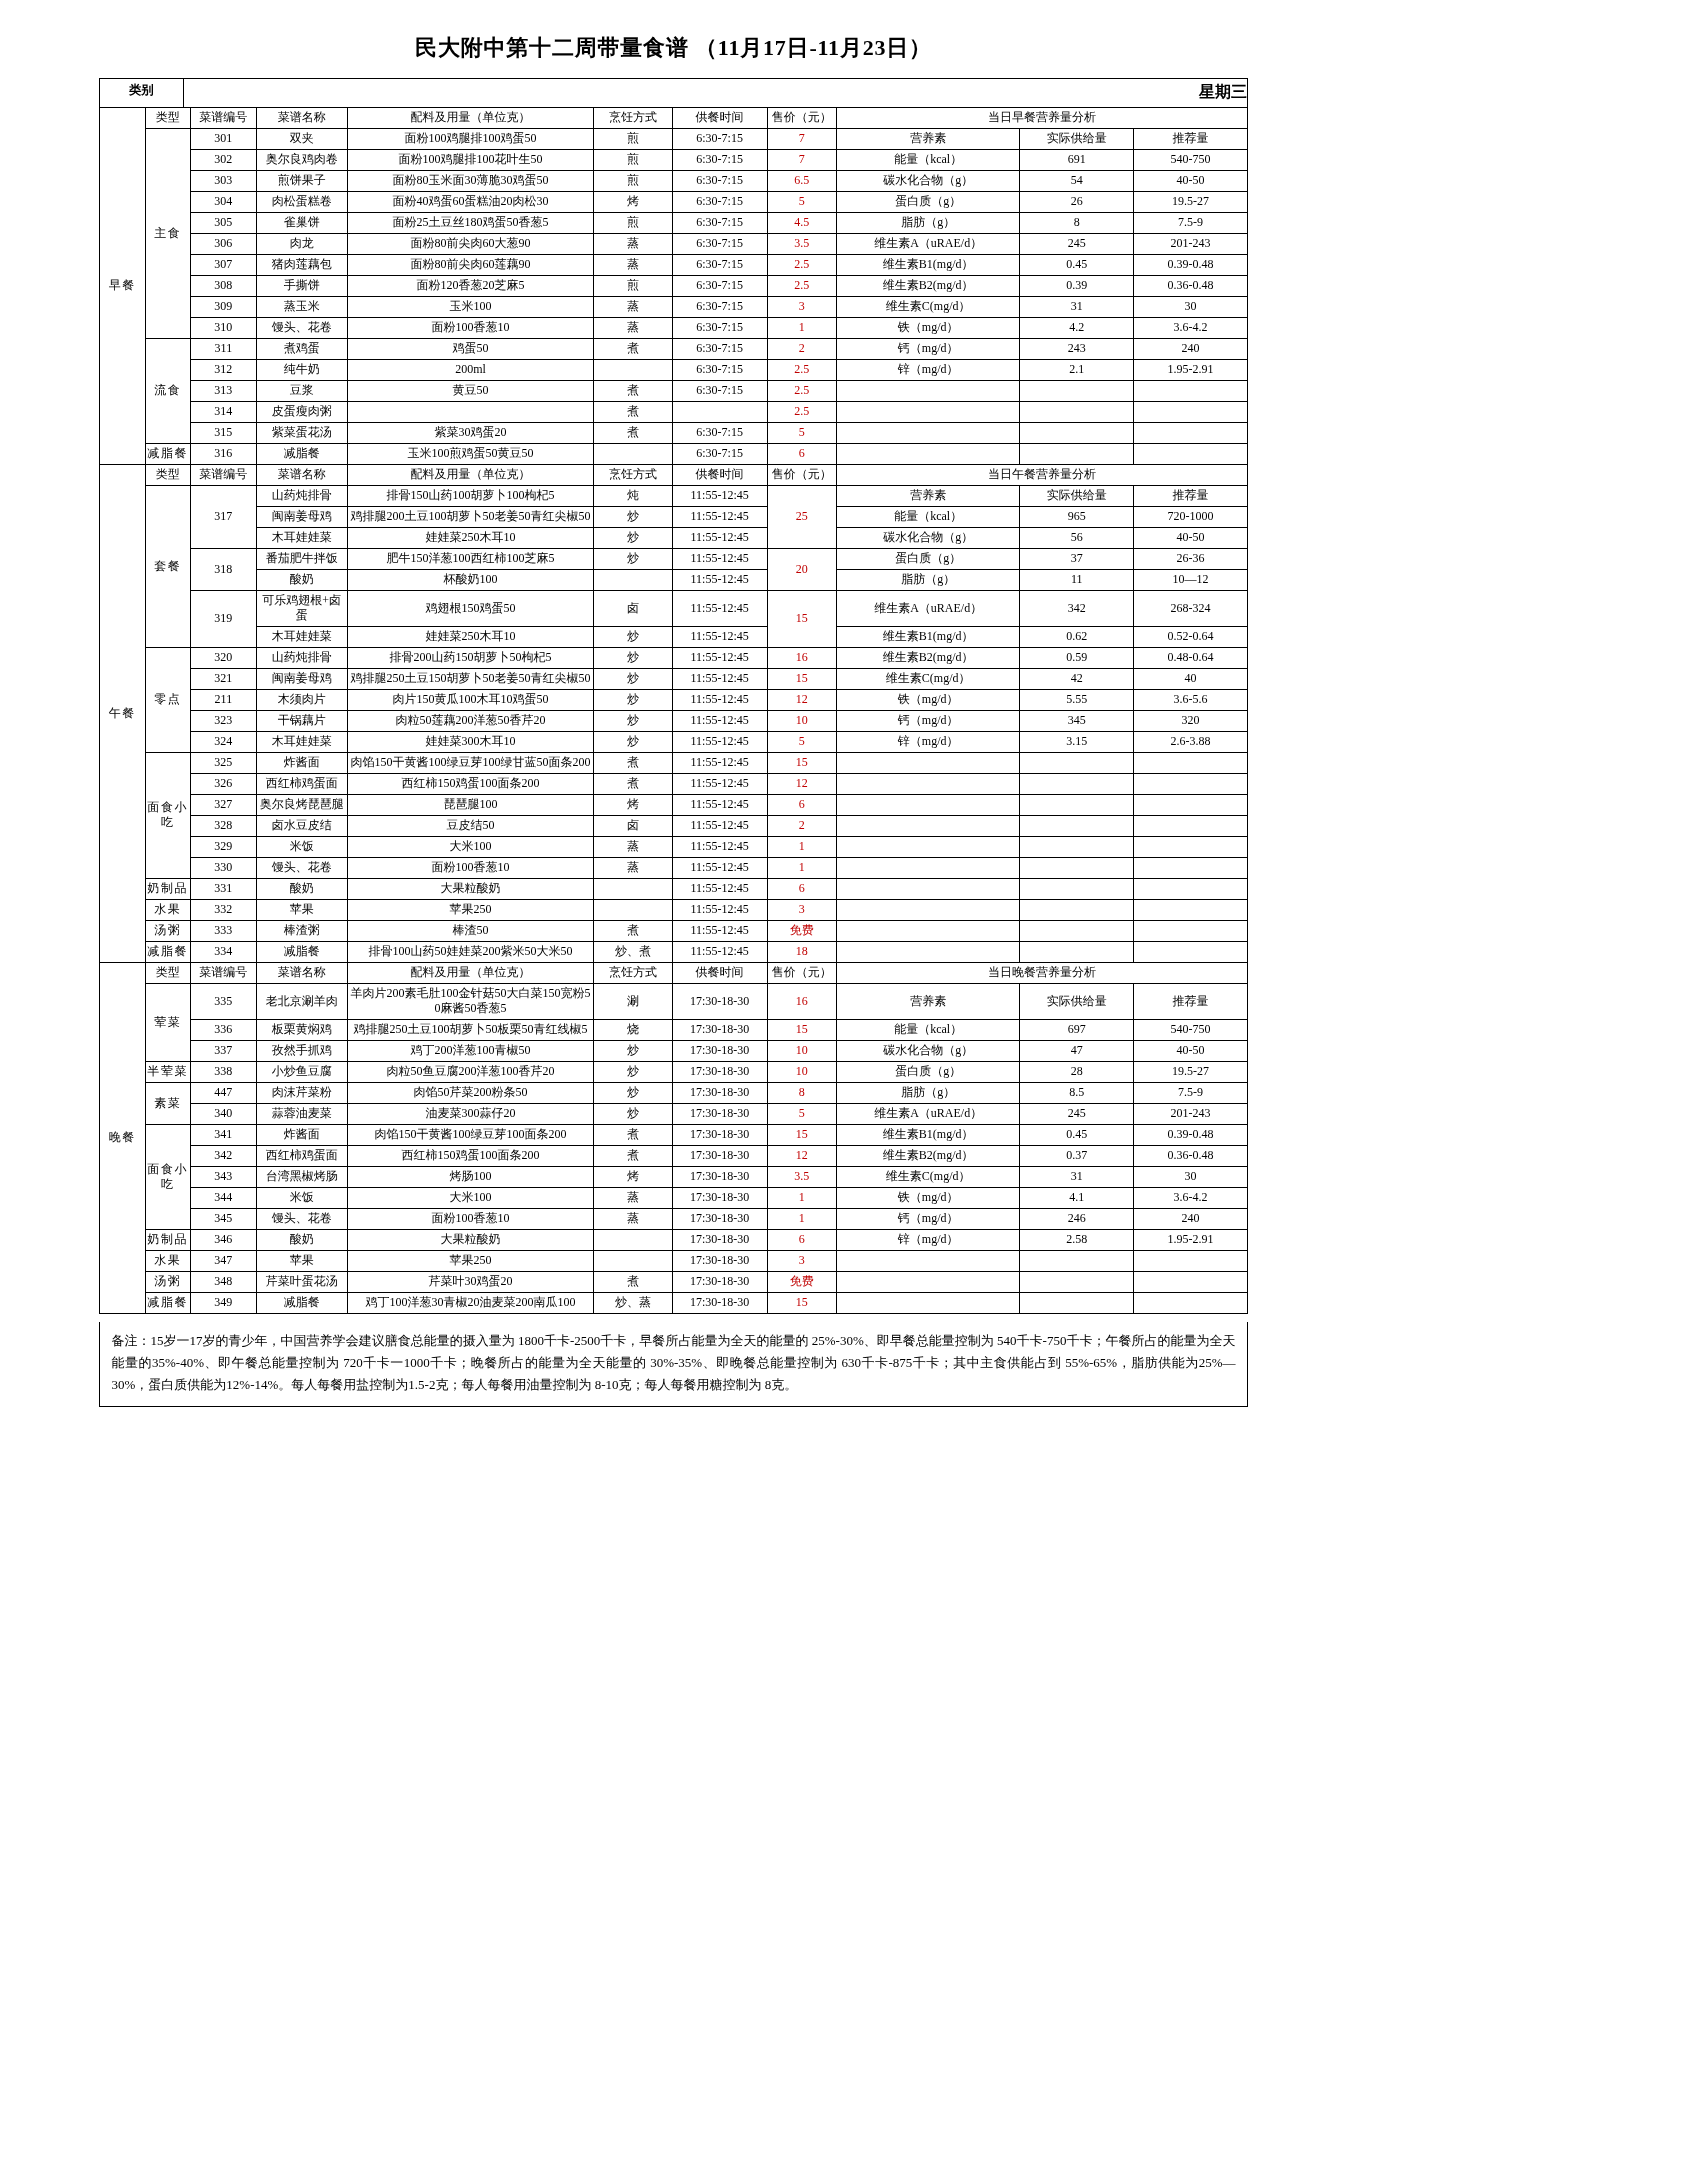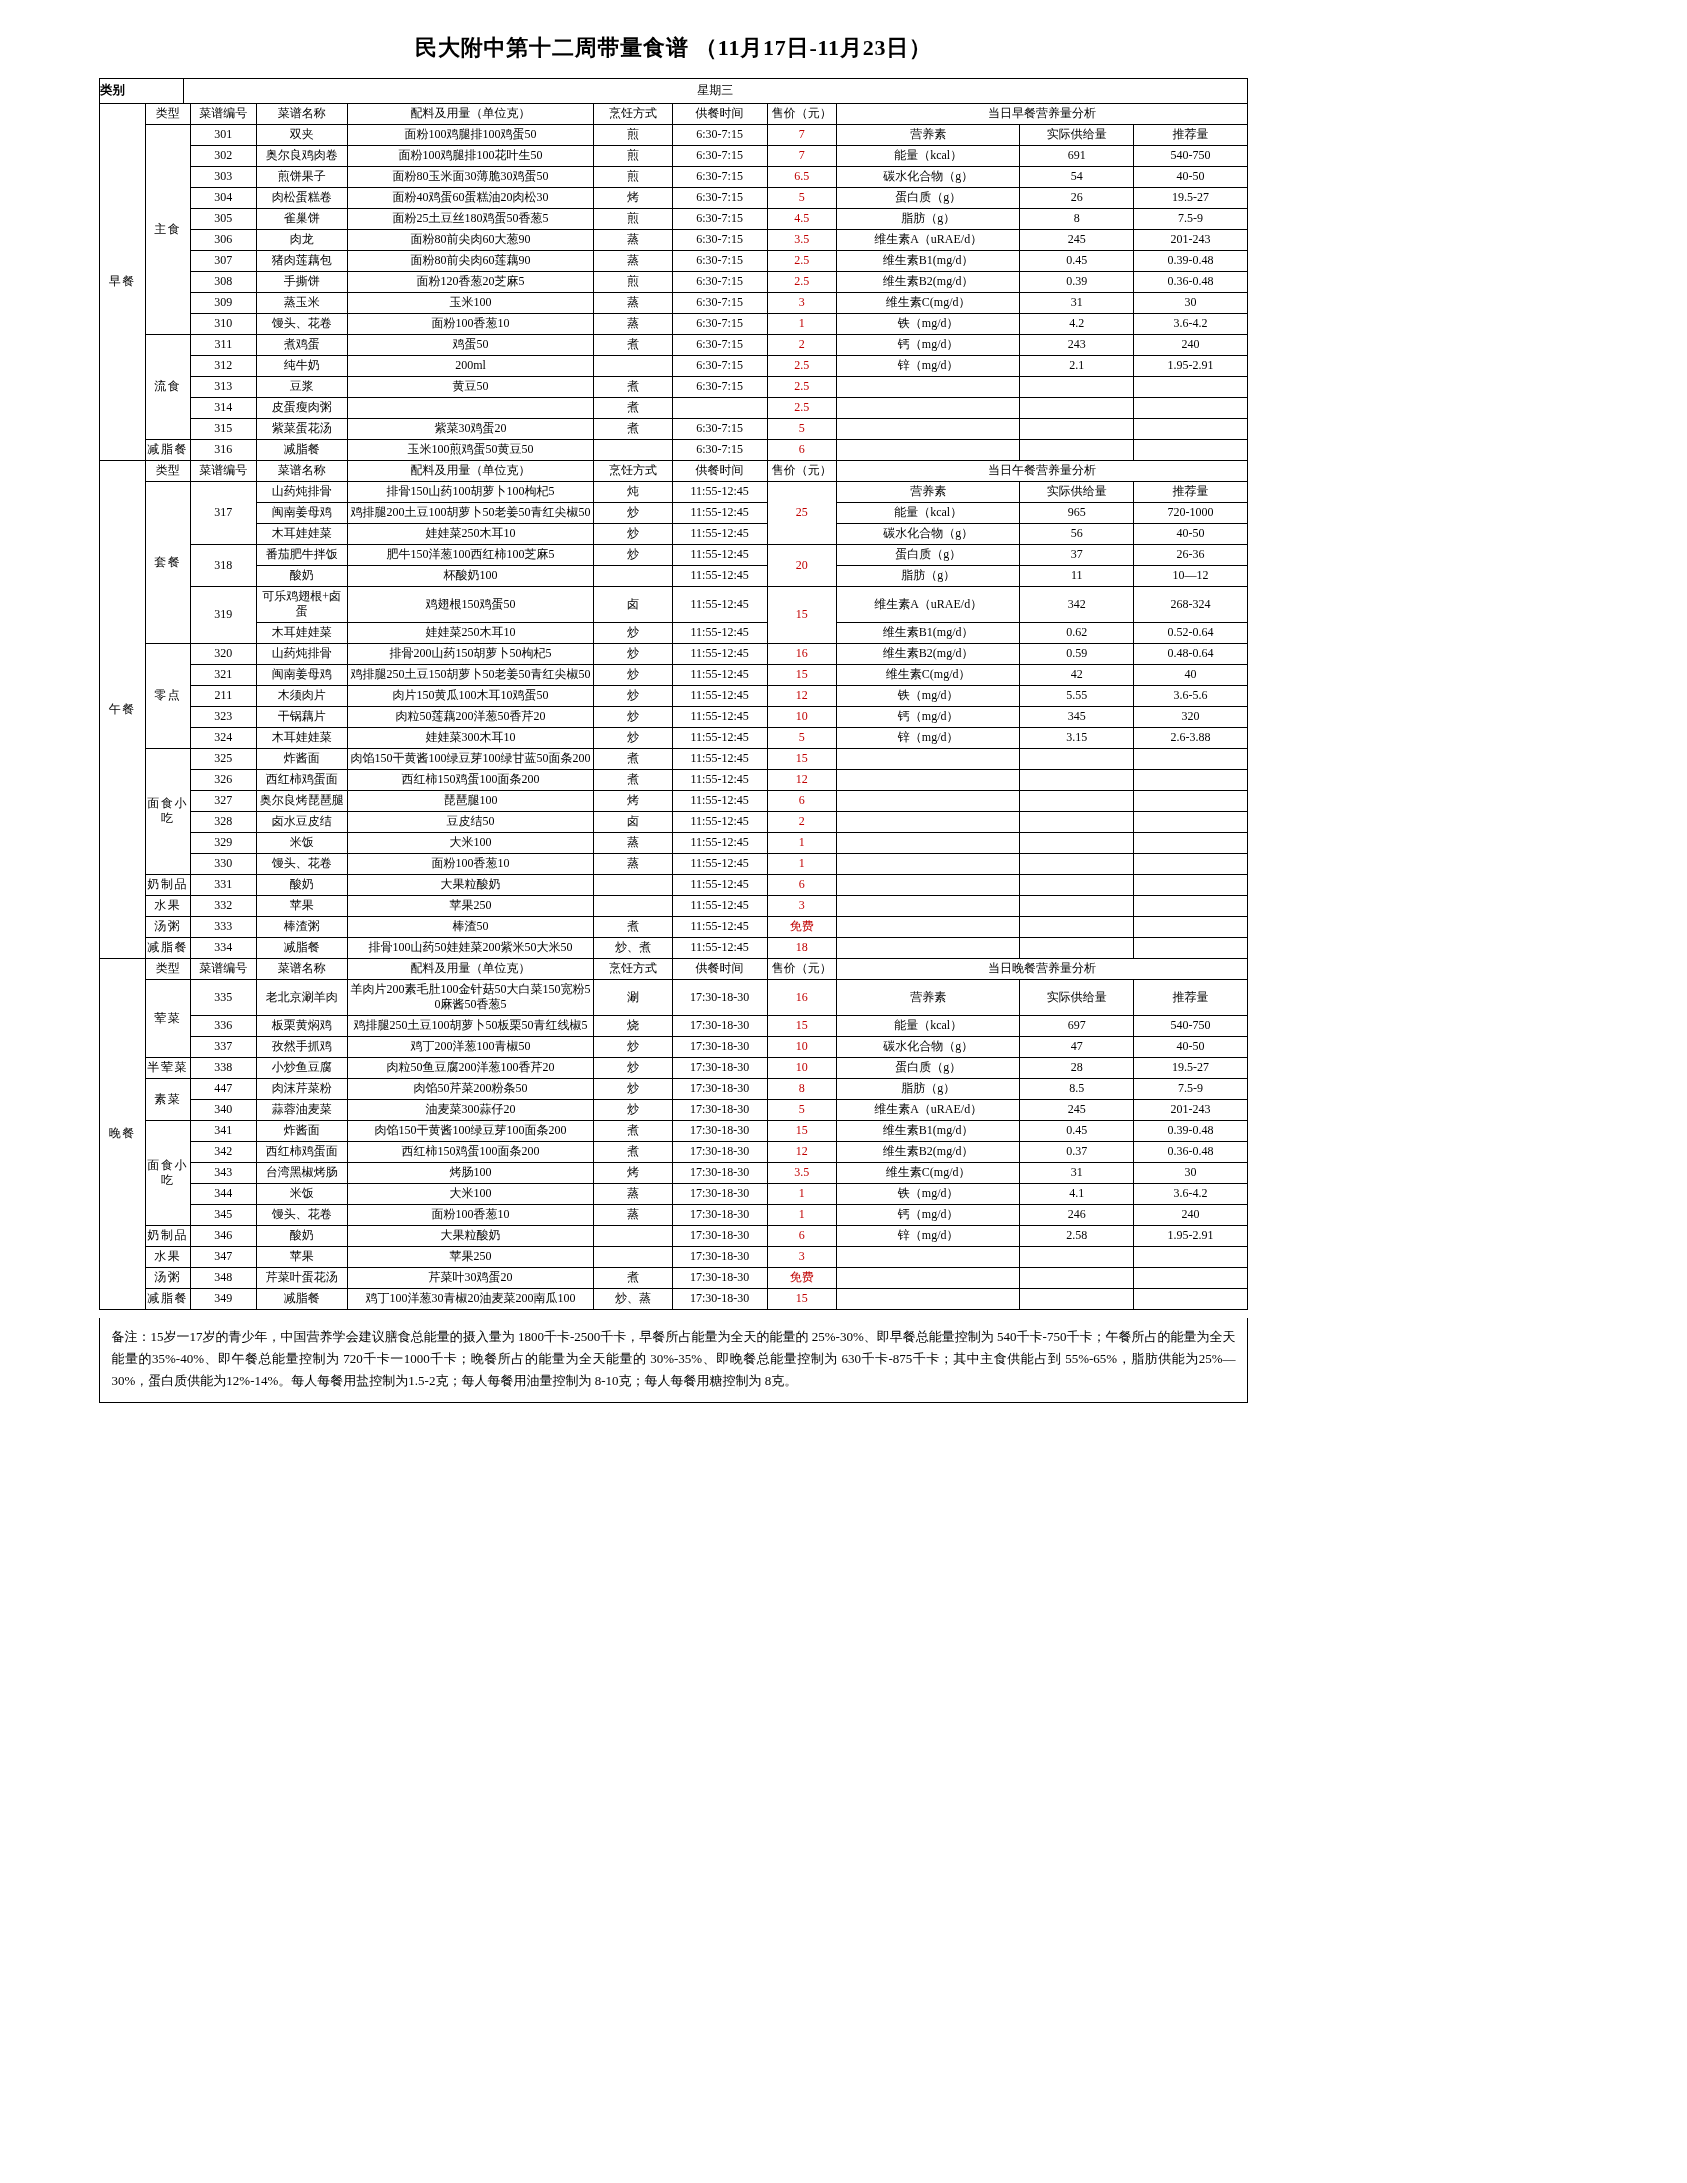--- a/index.html
+++ b/index.html
@@ -53,22 +53,22 @@
     font-size:13px;
     line-height:1.7;
     padding:8.2px 11.5px 10px 11.5px;
     text-align:justify;
   }
   .topbar{
     display:flex;
     border:0.8px solid #000;
     border-bottom:none;
   }
-  .topbar .c1{width:7.2%;border-right:0.8px solid #000;text-align:left;font-size:12.4px;font-weight:bold;padding:3.3px 0;}
-  .topbar .c2{flex:1;text-align:center;font-size:12px;font-weight:normal;padding:3.3px 0;}
+  .topbar .c1{width:7.2%;border-right:0.8px solid #000;text-align:center;font-size:12.4px;font-weight:bold;padding:3.3px 0;}
+  .topbar .c2{flex:1;text-align:right;font-size:16px;font-weight:bold;padding:3.3px 0;}
   .nutri-label{text-align:center;}
 </style>
 </head>
 <body>
 
 <div class="page">
 
   <div class="doc-title">民大附中第十二周带量食谱 （11月17日-11月23日）</div>
 
   <div class="topbar">

